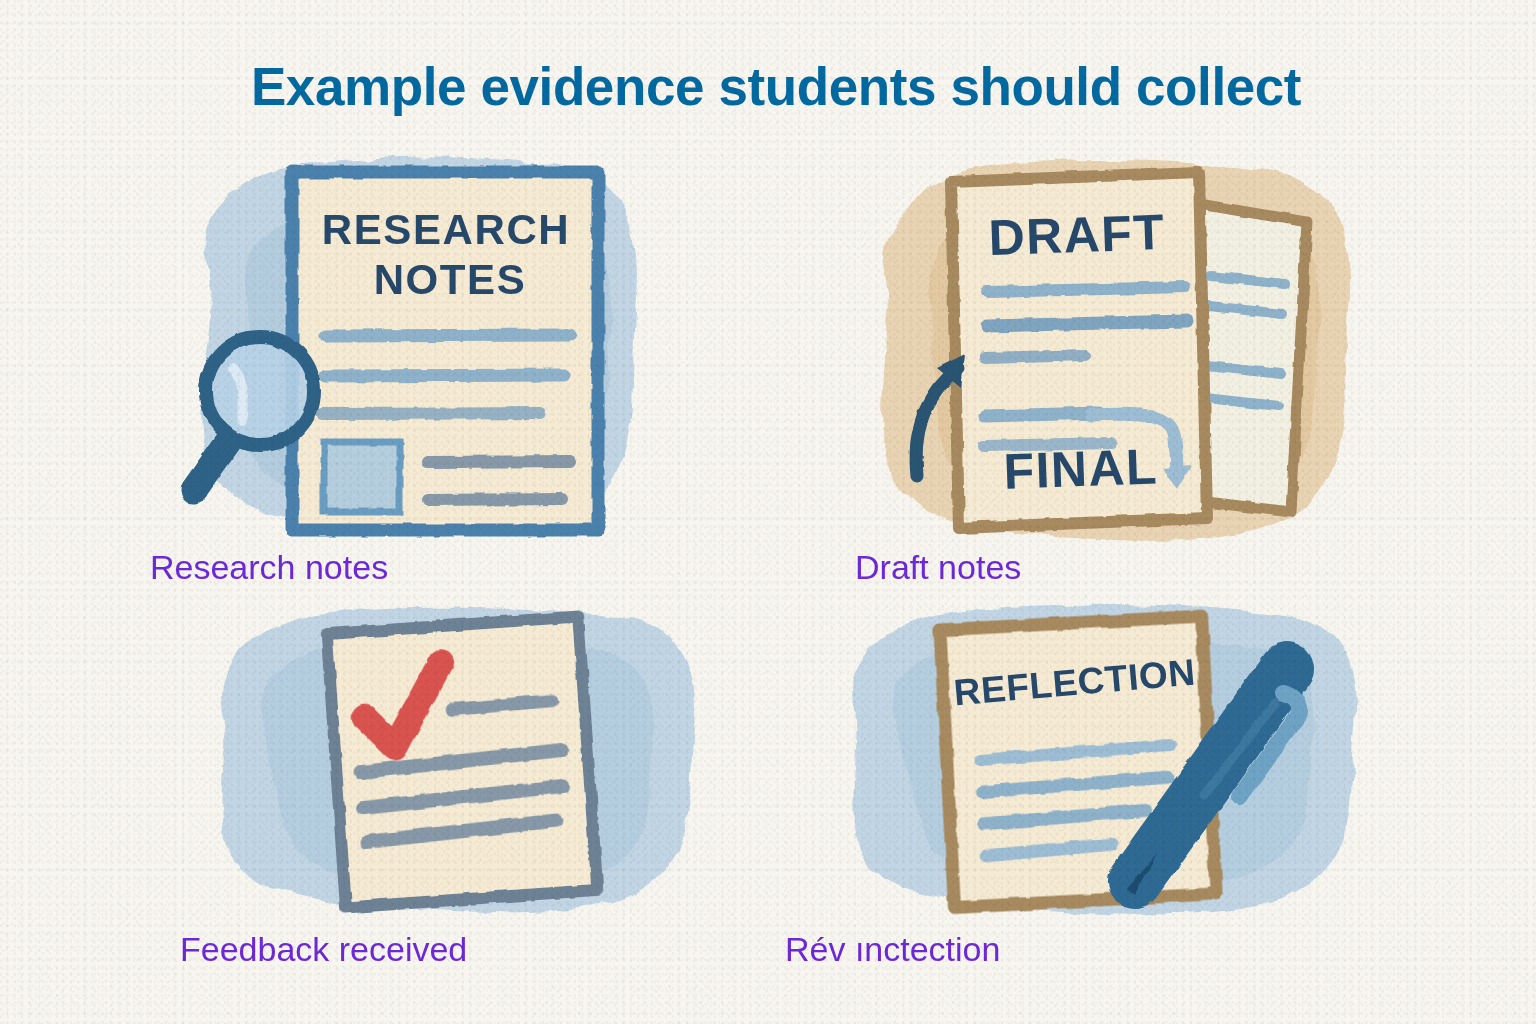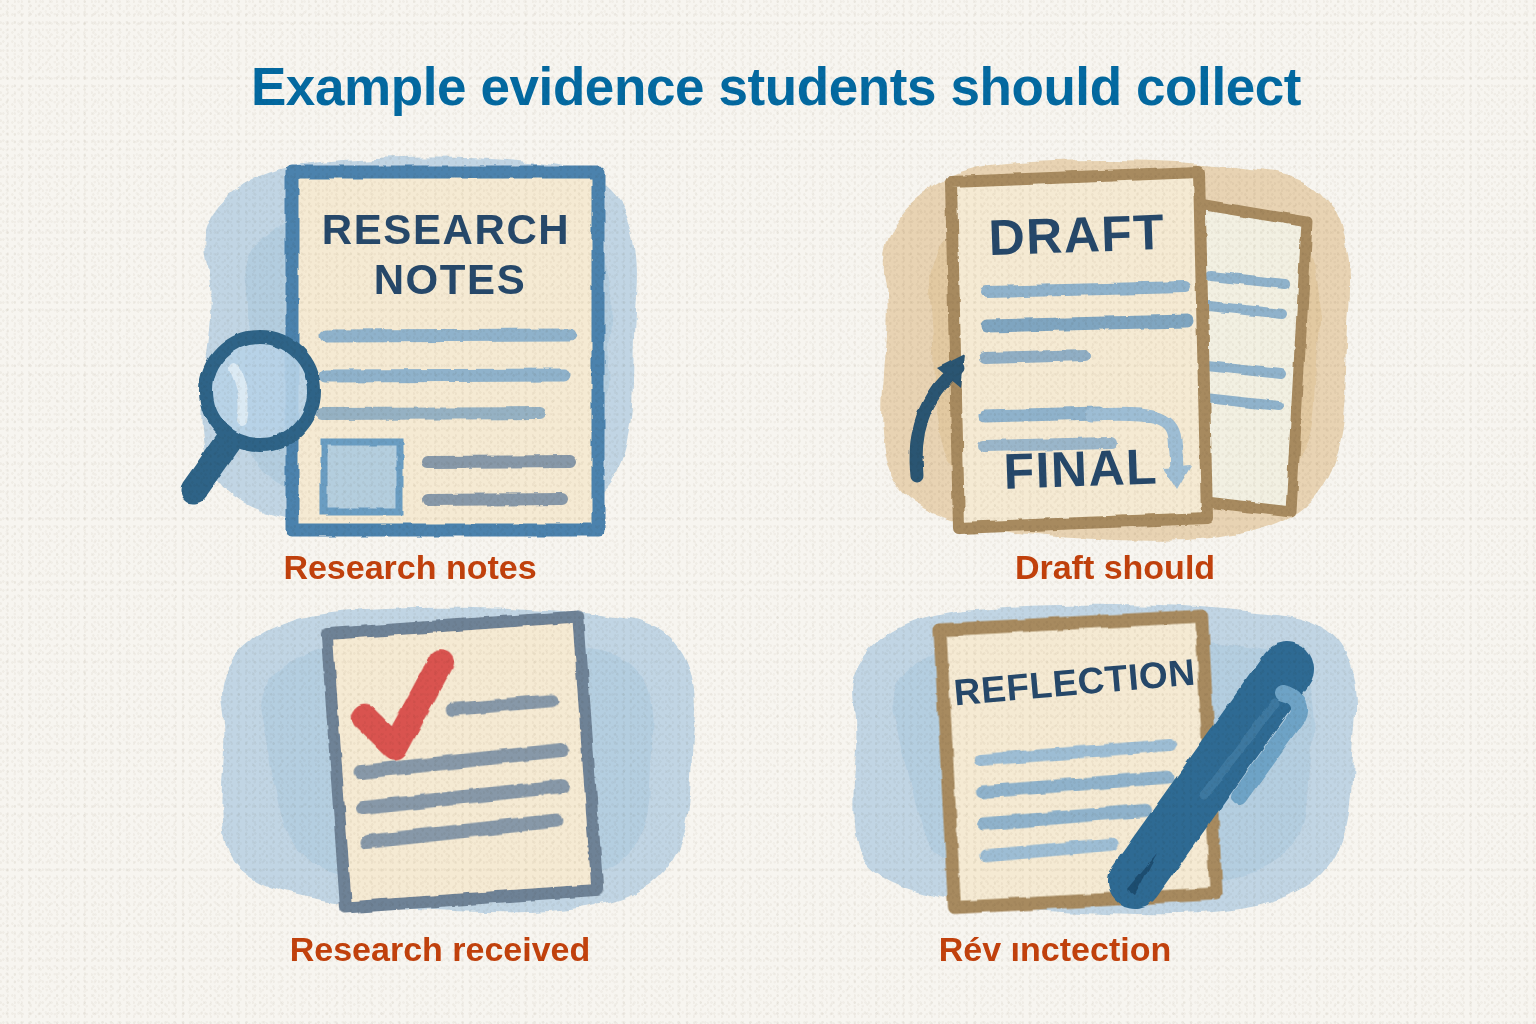--- a/index.html
+++ b/index.html
@@ -46,24 +46,24 @@
   }
 
   .panel {
     position: absolute;
     z-index: 5;
   }
   .caption {
     position: absolute;
     left: 0;
     width: 100%;
-    text-align: center;
+    text-align: left;
     font-size: 34px;
-    font-weight: 700;
-    color: #c2410c;
+    font-weight: 400;
+    color: #6d28d9;
     z-index: 12;
   }
 
   
   #panel-research      { left: 150px;  top: 136px; width: 520px; height: 420px; }
   #caption-research    { left: 150px;  top: 548px; width: 520px; }
 
   #panel-draft         { left: 855px;  top: 140px; width: 520px; height: 420px; }
   #caption-draft       { left: 855px;  top: 548px; width: 520px; }
 
@@ -198,21 +198,21 @@
       <path d="M236,275 C296,272 318,276 320,300 C322,318 322,328 322,336" stroke="#9dbdd4" stroke-width="13" fill="none" stroke-linecap="round"></path>
       <path d="M308,328 L322,350 L336,326 Z" fill="#9dbdd4"></path>
     </g>
 
     <g filter="url(#wcsoft2)">
       <path d="M62,336 C58,296 66,258 104,228" stroke="#2b5472" stroke-width="13" fill="none" stroke-linecap="round"></path>
       <path d="M82,228 L110,214 L106,248 Z" fill="#2b5472"></path>
     </g>
   </svg>
 </div>
-<div class="caption" id="caption-draft">Draft should</div>
+<div class="caption" id="caption-draft">Draft notes</div>
 
 <div class="panel" id="panel-feedback">
   <svg viewBox="0 0 520 330" preserveAspectRatio="none">
     <defs>
       <filter id="wc3" x="-25%" y="-25%" width="150%" height="150%">
         <feTurbulence type="fractalNoise" baseFrequency="0.032" numOctaves="3" seed="31" result="n"></feTurbulence>
         <feDisplacementMap in="SourceGraphic" in2="n" scale="10" xChannelSelector="R" yChannelSelector="G"></feDisplacementMap>
       </filter>
       <filter id="wcsoft3" x="-25%" y="-25%" width="150%" height="150%">
         <feTurbulence type="fractalNoise" baseFrequency="0.05" numOctaves="3" seed="41" result="n2"></feTurbulence>
@@ -239,21 +239,21 @@
       </g>
       <g filter="url(#wcsoft3)" stroke-linecap="round">
         <path d="M256,114 L356,112" stroke="#8798a8" stroke-width="13"></path>
         <path d="M160,170 L362,162" stroke="#8798a8" stroke-width="14"></path>
         <path d="M160,206 L360,198" stroke="#8798a8" stroke-width="14"></path>
         <path d="M162,240 L352,232" stroke="#8798a8" stroke-width="14"></path>
       </g>
     </g>
   </svg>
 </div>
-<div class="caption" id="caption-feedback">Research received</div>
+<div class="caption" id="caption-feedback">Feedback received</div>
 
 <div class="panel" id="panel-reflection">
   <svg viewBox="0 0 540 330" preserveAspectRatio="none">
     <defs>
       <filter id="wc4" x="-25%" y="-25%" width="150%" height="150%">
         <feTurbulence type="fractalNoise" baseFrequency="0.03" numOctaves="3" seed="55" result="n"></feTurbulence>
         <feDisplacementMap in="SourceGraphic" in2="n" scale="10" xChannelSelector="R" yChannelSelector="G"></feDisplacementMap>
       </filter>
       <filter id="wcsoft4" x="-25%" y="-25%" width="150%" height="150%">
         <feTurbulence type="fractalNoise" baseFrequency="0.05" numOctaves="3" seed="63" result="n2"></feTurbulence>

